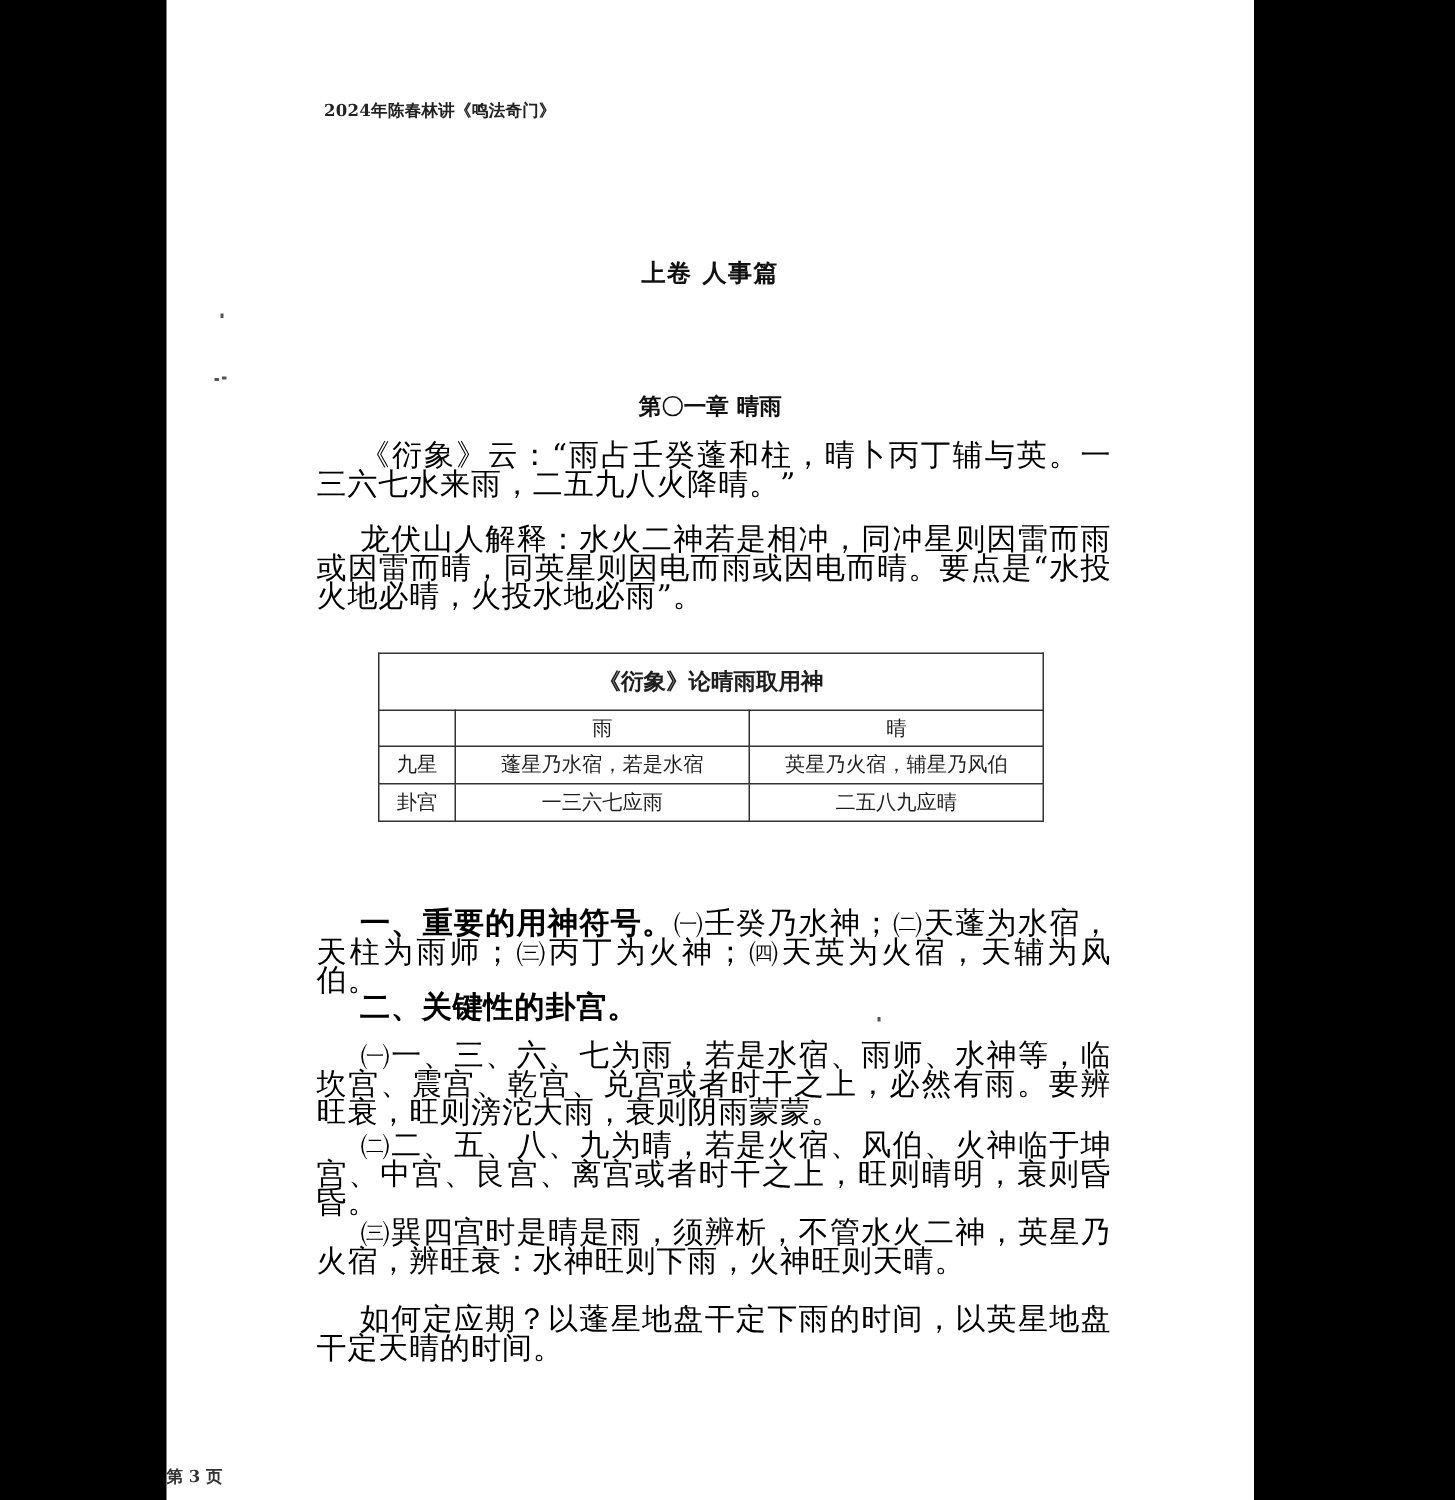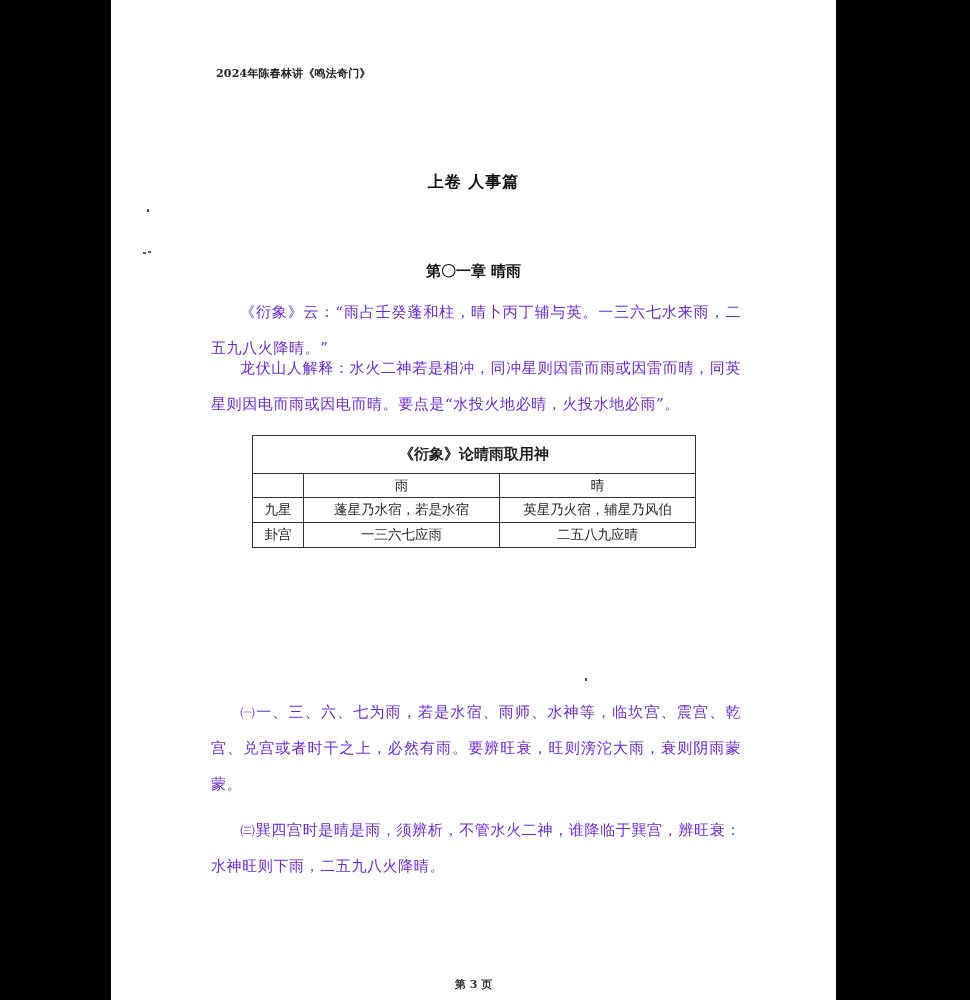--- a/index.html
+++ b/index.html
@@ -53,24 +53,24 @@
       text-align: center;
       font-size: 15px;
       font-weight: bold;
       color: #111;
       white-space: nowrap;
     }
     .para {
       position: absolute;
       left: 100px;
       width: 530px;
-      font-size: 15px;
-      line-height: 36px;
+      font-size: 20px;
+      line-height: 19px;
       text-indent: 29px;
-      color: #6d28d9;
+      color: #000000;
       letter-spacing: 0.6px;
       text-align: justify;
     }
     .para.bold-lead .lead { font-weight: bold; }
     .table-wrap {
       position: absolute;
       left: 141px;
       top: 435px;
       width: 444px;
     }
@@ -100,21 +100,20 @@
     table.ref-table td.col-rain { width: 195px; }
     .stray-mark {
       position: absolute;
       background: #555;
     }
     .page-number {
       position: absolute;
       left: 0;
       width: 100%;
       top: 977px;
-      text-align: center;
       font-size: 11px;
       font-weight: bold;
       color: #333;
       white-space: nowrap;
     }
   </style>
 </head>
 <body>
 
 <div class="page">
@@ -147,27 +146,31 @@
       </tr>
       <tr class="body-row">
         <td class="row-label">卦宫</td>
         <td class="col-rain">一三六七应雨</td>
         <td>二五八九应晴</td>
       </tr>
     </tbody>
       </table>
   </div>
 
+  <div class="para bold-lead" style="top:606px;"><span class="lead">一、重要的用神符号。</span><span>㈠壬癸乃水神；㈡天蓬为水宿，天柱为雨师；㈢丙丁为火神；㈣天英为火宿，天辅为风伯。</span></div>
 
+  <div class="para" style="top:662px; font-weight:bold;">二、关键性的卦宫。</div>
 
   <div class="para" style="top:694px;">㈠一、三、六、七为雨，若是水宿、雨师、水神等，临坎宫、震宫、乾宫、兑宫或者时干之上，必然有雨。要辨旺衰，旺则滂沱大雨，衰则阴雨蒙蒙。</div>
 
+  <div class="para" style="top:754px;">㈡二、五、八、九为晴，若是火宿、风伯、火神临于坤宫、中宫、艮宫、离宫或者时干之上，旺则晴明，衰则昏昏。</div>
 
-  <div class="para" style="top:812px;">㈢巽四宫时是晴是雨，须辨析，不管水火二神，谁降临于巽宫，辨旺衰：水神旺则下雨，二五九八火降晴。</div>
+  <div class="para" style="top:812px;">㈢巽四宫时是晴是雨，须辨析，不管水火二神，英星乃火宿，辨旺衰：水神旺则下雨，火神旺则天晴。</div>
 
+  <div class="para" style="top:870px;">如何定应期？以蓬星地盘干定下雨的时间，以英星地盘干定天晴的时间。</div>
 
   <div class="stray-mark" style="left:36px; top:209px; width:2px; height:3px;"></div>
   <div class="stray-mark" style="left:32px; top:252px; width:3px; height:2px;"></div>
   <div class="stray-mark" style="left:37px; top:251px; width:3px; height:2px;"></div>
   <div class="stray-mark" style="left:474px; top:678px; width:2px; height:3px;"></div>
 
   <div class="page-number">第 3 页</div>
 </div>
 
 </body></html>

